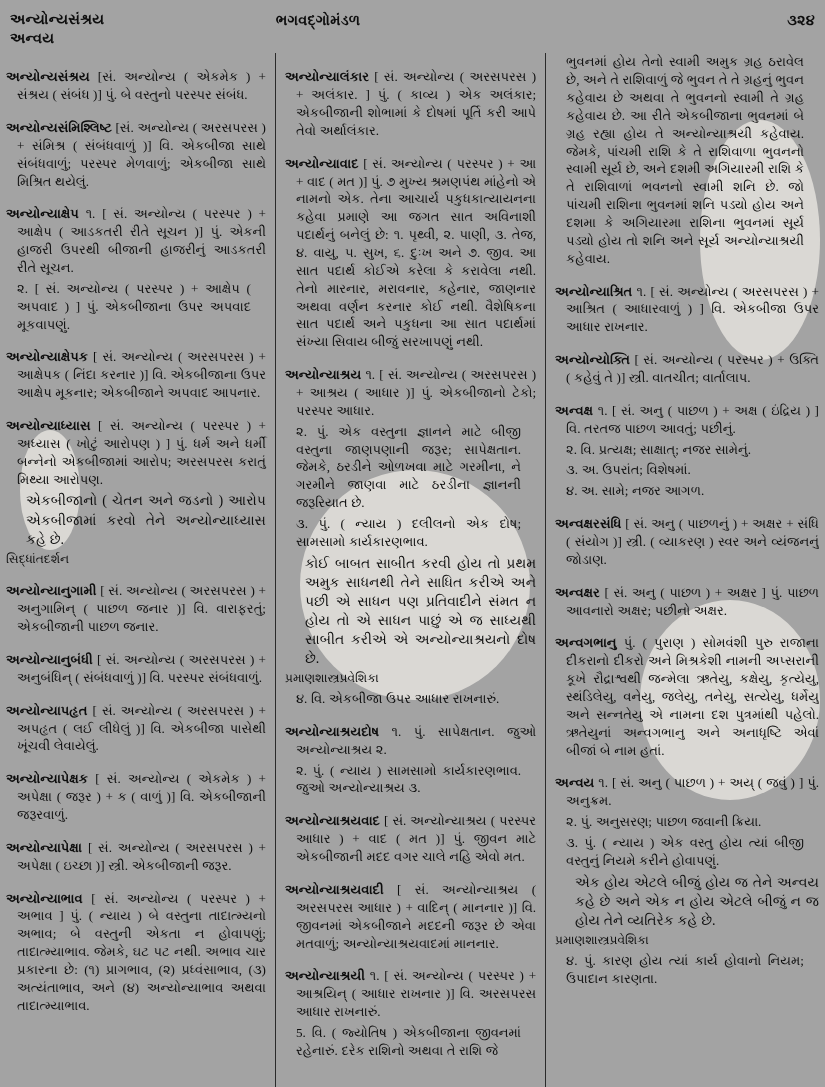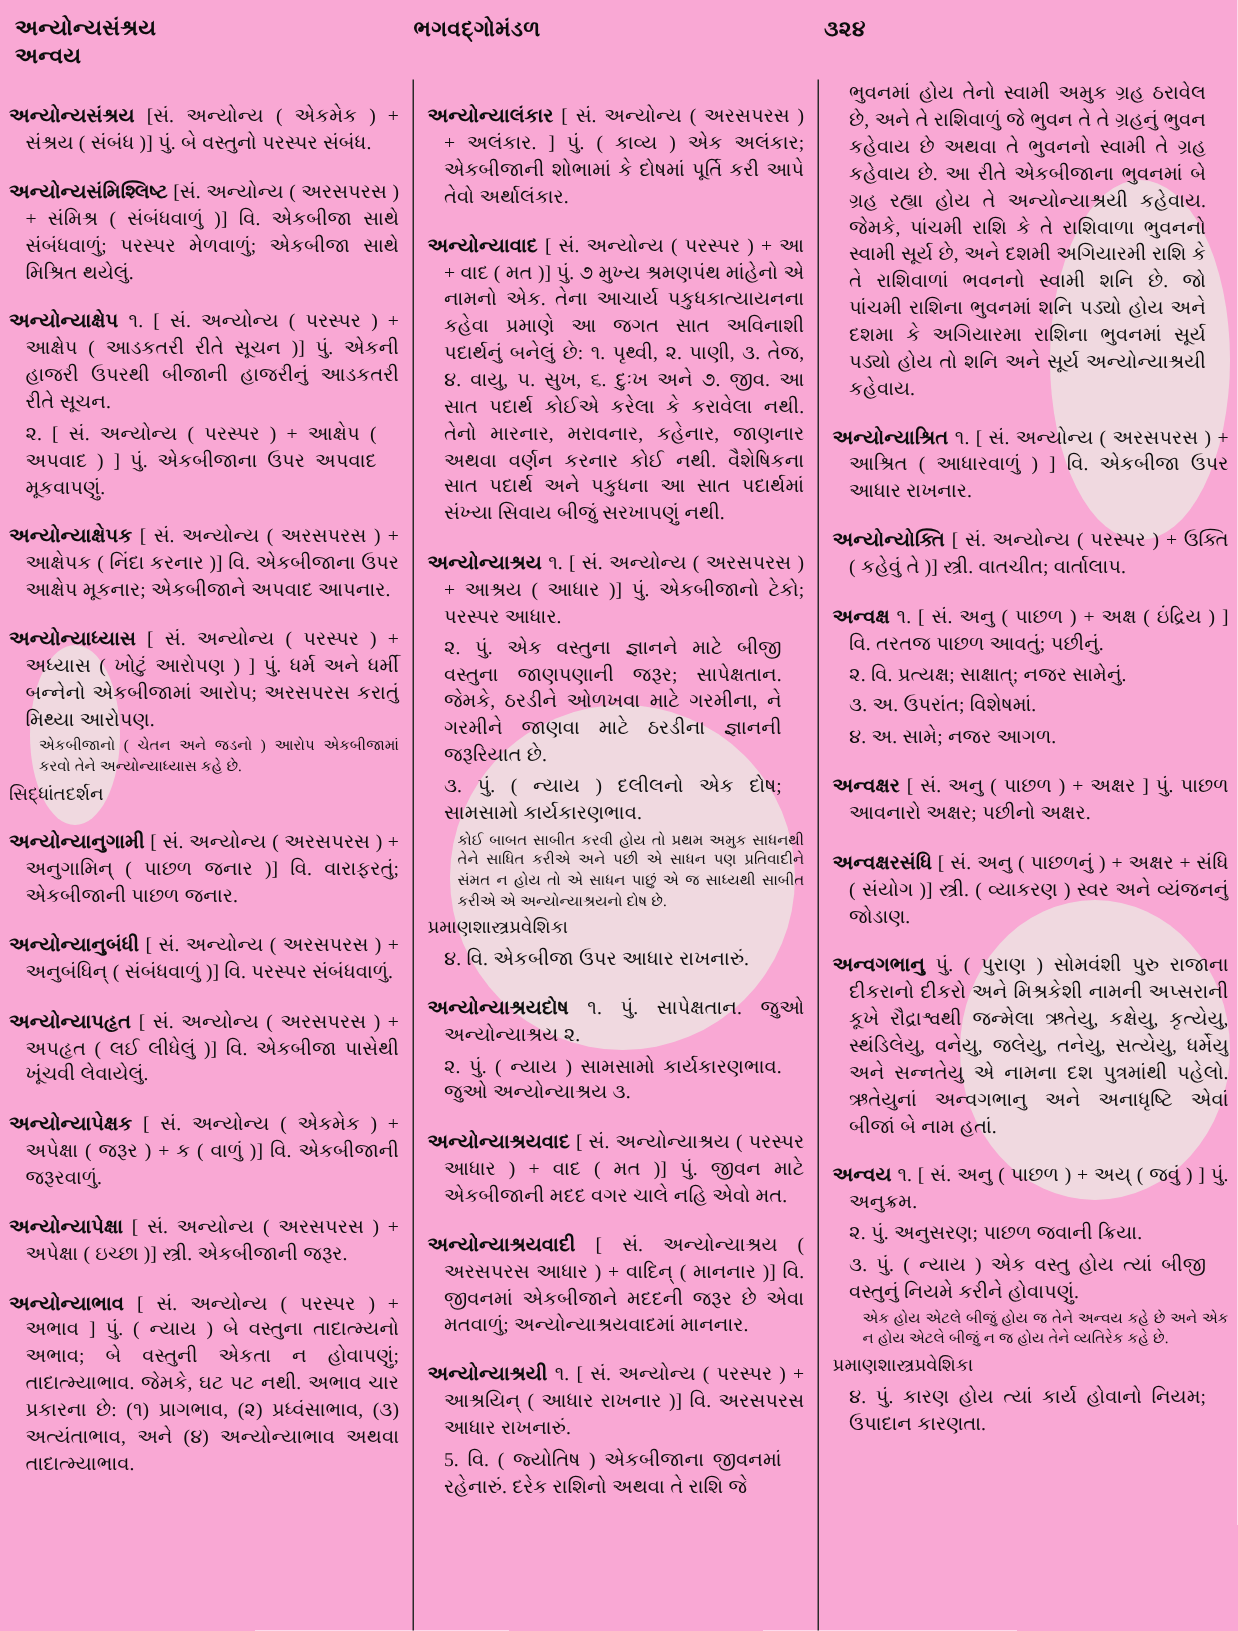--- a/index.html
+++ b/index.html
@@ -14,21 +14,21 @@
     color: #0d0d0d;
     position: relative;
     overflow: hidden;
   }
   .page {
     width: 825px;
     height: 1087px;
     position: relative;
     box-sizing: border-box;
     padding: 8px 6px 4px 6px;
-    background: #f9a8d4;
+    background: #a3a3a3;
   }
   
   .watermark {
     position: absolute;
     border-radius: 50%;
     background: #eceae4;
     opacity: .75;
     pointer-events: none;
     z-index: 0;
   }
@@ -44,21 +44,21 @@
     align-items: flex-start;
     justify-content: space-between;
     font-weight: bold;
     font-size: 14.5px;
     line-height: 1.25;
     padding: 2px 4px 0 4px;
     letter-spacing: .2px;
   }
   .head-left { width: 33%; text-align: left; }
   .head-center { width: 34%; padding-top: 1px; }
-  .head-right { width: 33%; padding-top: 1px; }
+  .head-right { width: 33%; text-align: right; padding-top: 1px; }
   .head-left .hl2 { display: block; margin-top: 1px; }
 
   .columns {
     position: relative;
     z-index: 2;
     display: flex;
     margin-top: 6px;
     height: 1040px;
   }
   .col {
@@ -83,21 +83,21 @@
     font-weight: bold;
     margin-left: -11px;
   }
   .sense {
     margin: 0 15px 3px 0;
     padding-left: 11px;
   }
   .para {
     margin: 0 0 3px 0;
     padding-left: 20px;
-    font-size: 10px;
+    font-size: 14px;
   }
   .cite {
     display: block;
     text-align: left;
     font-size: 12.2px;
     margin: -1px 0 3px 0;
   }
 </style>
 </head>
 <body>
@@ -152,22 +152,22 @@
         <p class="sense">5. વિ. ( જ્યોતિષ ) એકબીજાના જીવનમાં રહેનારું. દરેક રાશિનો અથવા તે રાશિ જે</p>
       </div>
     <div class="col col-3">
         <p class="sense">ભુવનમાં હોય તેનો સ્વામી અમુક ગ્રહ ઠરાવેલ છે, અને તે રાશિવાળું જે ભુવન તે તે ગ્રહનું ભુવન કહેવાય છે અથવા તે ભુવનનો સ્વામી તે ગ્રહ કહેવાય છે. આ રીતે એકબીજાના ભુવનમાં બે ગ્રહ રહ્યા હોય તે અન્યોન્યાશ્રયી કહેવાય. જેમકે, પાંચમી રાશિ કે તે રાશિવાળા ભુવનનો સ્વામી સૂર્ય છે, અને દશમી અગિયારમી રાશિ કે તે રાશિવાળાં ભવનનો સ્વામી શનિ છે. જો પાંચમી રાશિના ભુવનમાં શનિ પડ્યો હોય અને દશમા કે અગિયારમા રાશિના ભુવનમાં સૂર્ય પડ્યો હોય તો શનિ અને સૂર્ય અન્યોન્યાશ્રયી કહેવાય.</p>
         <p class="entry"><span class="hw">અન્યોન્યાશ્રિત</span><span> ૧. [ સં. અન્યોન્ય ( અરસપરસ ) + આશ્રિત ( આધારવાળું ) ] વિ. એકબીજા ઉપર આધાર રાખનાર.</span></p>
         <p class="entry"><span class="hw">અન્યોન્યોક્તિ</span><span> [ સં. અન્યોન્ય ( પરસ્પર ) + ઉક્તિ ( કહેવું તે )] સ્ત્રી. વાતચીત; વાર્તાલાપ.</span></p>
         <p class="entry"><span class="hw">અન્વક્ષ</span><span> ૧. [ સં. અનુ ( પાછળ ) + અક્ષ ( ઇંદ્રિય ) ] વિ. તરતજ પાછળ આવતું; પછીનું.</span></p>
         <p class="sense">૨. વિ. પ્રત્યક્ષ; સાક્ષાત્; નજર સામેનું.</p>
         <p class="sense">૩. અ. ઉપરાંત; વિશેષમાં.</p>
         <p class="sense">૪. અ. સામે; નજર આગળ.</p>
+        <p class="entry"><span class="hw">અન્વક્ષરસંધિ</span><span> [ સં. અનુ ( પાછળનું ) + અક્ષર + સંધિ ( સંયોગ )] સ્ત્રી. ( વ્યાકરણ ) સ્વર અને વ્યંજનનું જોડાણ.</span></p>
         <p class="entry"><span class="hw">અન્વક્ષર</span><span> [ સં. અનુ ( પાછળ ) + અક્ષર ] પું. પાછળ આવનારો અક્ષર; પછીનો અક્ષર.</span></p>
-        <p class="entry"><span class="hw">અન્વક્ષરસંધિ</span><span> [ સં. અનુ ( પાછળનું ) + અક્ષર + સંધિ ( સંયોગ )] સ્ત્રી. ( વ્યાકરણ ) સ્વર અને વ્યંજનનું જોડાણ.</span></p>
         <p class="entry"><span class="hw">અન્વગભાનુ</span><span> પું. ( પુરાણ ) સોમવંશી પુરુ રાજાના દીકરાનો દીકરો અને મિશ્રકેશી નામની અપ્સરાની કૂખે રૌદ્રાશ્વથી જન્મેલા ઋતેયુ, કક્ષેયુ, કૃત્યેયુ, સ્થંડિલેયુ, વનેયુ, જલેયુ, તનેયુ, સત્યેયુ, ધર્મેયુ અને સન્નતેયુ એ નામના દશ પુત્રમાંથી પહેલો. ઋતેયુનાં અન્વગભાનુ અને અનાધૃષ્ટિ એવાં બીજાં બે નામ હતાં.</span></p>
         <p class="entry"><span class="hw">અન્વય</span><span> ૧. [ સં. અનુ ( પાછળ ) + અય્ ( જવું ) ] પું. અનુક્રમ.</span></p>
         <p class="sense">૨. પું. અનુસરણ; પાછળ જવાની ક્રિયા.</p>
         <p class="sense">૩. પું. ( ન્યાય ) એક વસ્તુ હોય ત્યાં બીજી વસ્તુનું નિયમે કરીને હોવાપણું.</p>
         <p class="para">એક હોય એટલે બીજું હોય જ તેને અન્વય કહે છે અને એક ન હોય એટલે બીજું ન જ હોય તેને વ્યતિરેક કહે છે.</p>
         <span class="cite">પ્રમાણશાસ્ત્રપ્રવેશિકા</span>
         <p class="sense">૪. પું. કારણ હોય ત્યાં કાર્ય હોવાનો નિયમ; ઉપાદાન કારણતા.</p>
       </div>
   </div>
 

